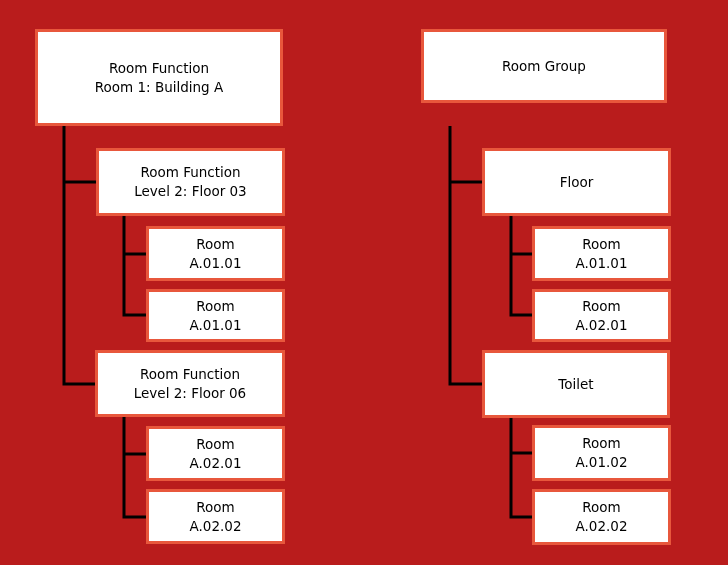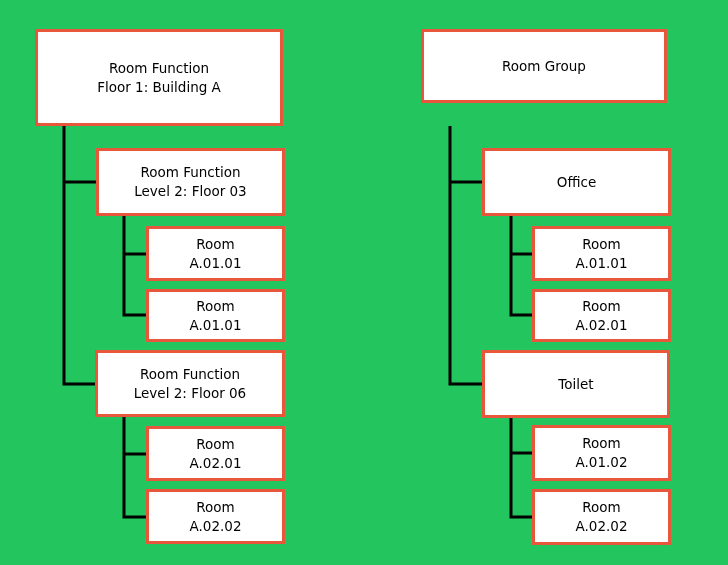--- a/index.html
+++ b/index.html
@@ -4,21 +4,21 @@
 <style>
   html, body {
     margin: 0;
     padding: 0;
     background: #ffffff;
   }
   .canvas {
     position: relative;
     width: 728px;
     height: 565px;
-    background: #22c55e;
+    background: #b91c1c;
     font-family: "DejaVu Sans", "Liberation Sans", sans-serif;
     overflow: hidden;
   }
   .connectors {
     position: absolute;
     left: 0;
     top: 0;
     width: 728px;
     height: 565px;
   }
@@ -57,21 +57,21 @@
     <path d="M 450 126 L 450 384 L 482 384"></path>
     <line x1="450" y1="182" x2="482" y2="182"></line>
     <path d="M 511 216 L 511 315 L 532 315"></path>
     <line x1="511" y1="254" x2="532" y2="254"></line>
     <path d="M 511 418 L 511 517 L 532 517"></path>
     <line x1="511" y1="453" x2="532" y2="453"></line>
   </svg>
 
   <div class="node" style="left:35px; top:29px; width:248px; height:97px">
     <span class="line">Room Function</span>
-    <span class="line">Floor 1: Building A</span>
+    <span class="line">Room 1: Building A</span>
   </div>
 
   <div class="node" style="left:96px; top:148px; width:189px; height:68px">
     <span class="line">Room Function</span>
     <span class="line">Level 2: Floor 03</span>
   </div>
 
   <div class="node" style="left:146px; top:226px; width:139px; height:55px">
     <span class="line">Room</span>
     <span class="line">A.01.01</span>
@@ -95,21 +95,21 @@
   <div class="node" style="left:146px; top:489px; width:139px; height:55px">
     <span class="line">Room</span>
     <span class="line">A.02.02</span>
   </div>
 
   <div class="node" style="left:421px; top:29px; width:246px; height:74px">
     <span class="line">Room Group</span>
   </div>
 
   <div class="node" style="left:482px; top:148px; width:189px; height:68px">
-    <span class="line">Office</span>
+    <span class="line">Floor</span>
   </div>
 
   <div class="node" style="left:532px; top:226px; width:139px; height:55px">
     <span class="line">Room</span>
     <span class="line">A.01.01</span>
   </div>
 
   <div class="node" style="left:532px; top:289px; width:139px; height:53px">
     <span class="line">Room</span>
     <span class="line">A.02.01</span>

